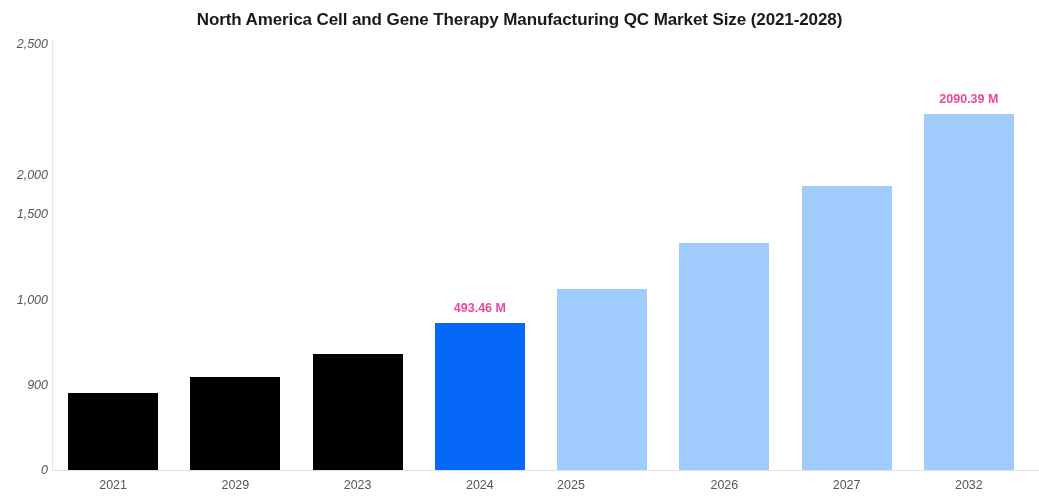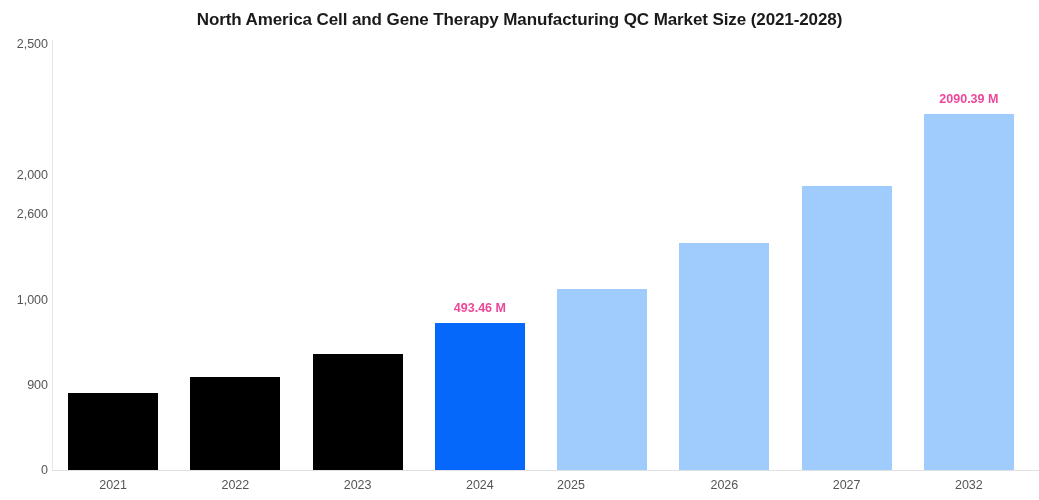--- a/index.html
+++ b/index.html
@@ -60,20 +60,21 @@
   
   .y-tick-label {
     position: absolute;
     right: 0;
     width: 44px;
     text-align: right;
     font-size: 12.5px;
     color: #555555;
     transform: translateY(-50%);
     white-space: nowrap;
+    font-style: italic;
   }
   #y-ticks {
     position: absolute;
     left: 0;
     top: 0;
     width: 48px;
     height: 500px;
   }
   
   .bar {
@@ -108,31 +109,31 @@
 
   <div id="chart-title">North America Cell and Gene Therapy Manufacturing QC Market Size (2021-2028)</div>
 
   <div id="y-axis-spine"></div>
   <div id="x-axis-spine"></div>
 
   <div id="y-ticks">
       <div class="y-tick-label" style="top: 470px;">0</div>
       <div class="y-tick-label" style="top: 384.8px;">900</div>
       <div class="y-tick-label" style="top: 299.6px;">1,000</div>
-      <div class="y-tick-label" style="top: 214.4px;">2,600</div>
+      <div class="y-tick-label" style="top: 214.4px;">1,500</div>
       <div class="y-tick-label" style="top: 129.2px; margin-top: 46px;">2,000</div>
       <div class="y-tick-label" style="top: 44px;">2,500</div>
     </div>
 
   <div id="plot-area"></div>
 
 <div class="bar" title="2021: 452" style="left: 68.1981px; width: 89.8538px; top: 392.979px; height: 77.0208px; background: rgb(0, 0, 0);"></div>
     <div class="x-tick-label" style="left: 113.125px;">2021</div>
     <div class="bar" title="2022: 545" style="left: 190.448px; width: 89.8538px; top: 377.132px; height: 92.868px; background: rgb(0, 0, 0);"></div>
-    <div class="x-tick-label" style="left: 235.375px;">2022</div>
+    <div class="x-tick-label" style="left: 235.375px;">2029</div>
     <div class="bar" title="2023: 680" style="left: 312.698px; width: 89.8538px; top: 354.128px; height: 115.872px; background: rgb(0, 0, 0);"></div>
     <div class="x-tick-label" style="left: 357.625px;">2023</div>
     <div class="bar" title="2024: 862.94" style="left: 434.948px; width: 89.8538px; top: 322.955px; height: 147.045px; background: rgb(6, 104, 251);"></div>
     <div class="bar-label" style="left: 479.875px; top: 300.955px;">493.46 M</div>
     <div class="x-tick-label" style="left: 479.875px;">2024</div>
     <div class="bar" title="2025: 1062" style="left: 557.198px; width: 89.8538px; top: 289.035px; height: 180.965px; background: rgb(159, 203, 253);"></div>
     <div class="x-tick-label" style="left: 571px; text-align: center;">2025</div>
     <div class="bar" title="2026: 1333" style="left: 679.448px; width: 89.8538px; top: 242.857px; height: 227.143px; background: rgb(159, 203, 253);"></div>
     <div class="x-tick-label" style="left: 724.375px;">2026</div>
     <div class="bar" title="2027: 1665" style="left: 801.698px; width: 89.8538px; top: 186.284px; height: 283.716px; background: rgb(159, 203, 253);"></div>

